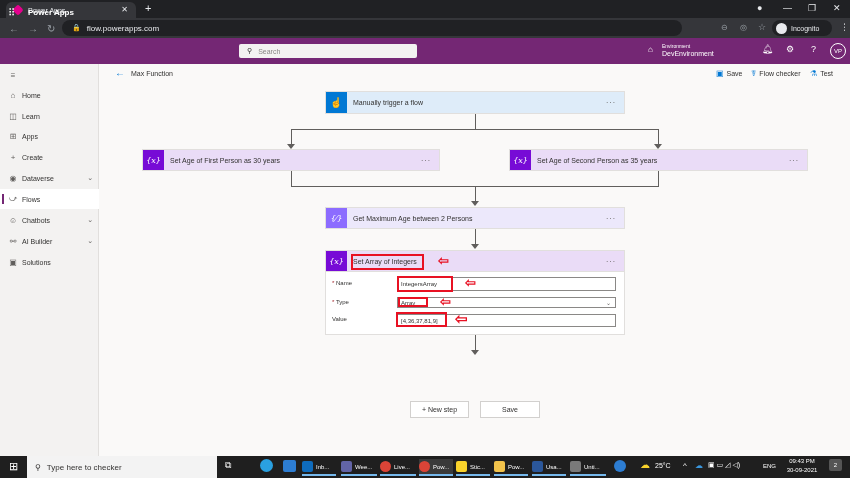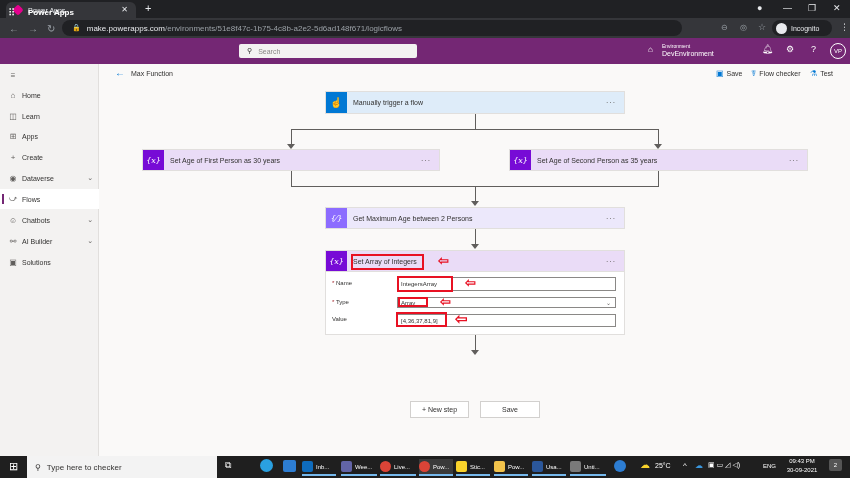--- a/index.html
+++ b/index.html
@@ -75,22 +75,21 @@
 <div class="abs winctl" style="left:808px">❐</div>
 <div class="abs winctl" style="left:833px">✕</div>
 
 <div class="abs addrbar">
   <span class="navb">←</span>
   <span class="navb">→</span>
   <span class="navb">↻</span>
 </div>
 <div class="abs omni">
   <span style="margin-right:6px;font-size:7px">🔒</span>
-  <b>make.powerapps.com</b>
-  <span>/environments/51e8f47c-1b75-4c8b-a2e2-5d6ad148f671/logicflows</span>
+  <b>flow.powerapps.com</b>
 </div>
 <div class="abs" style="left:721px;top:23px;color:#9aa0a6;font-size:8px">⊖</div>
 <div class="abs" style="left:740px;top:23px;color:#9aa0a6;font-size:8px">◎</div>
 <div class="abs" style="left:758px;top:22px;color:#9aa0a6;font-size:9px">☆</div>
 <div class="abs incog">
   <span class="av"></span>
   <span>Incognito</span>
 </div>
 <div class="abs" style="left:840px;top:22px;color:#e8eaed;font-size:9px">⋮</div>
 

